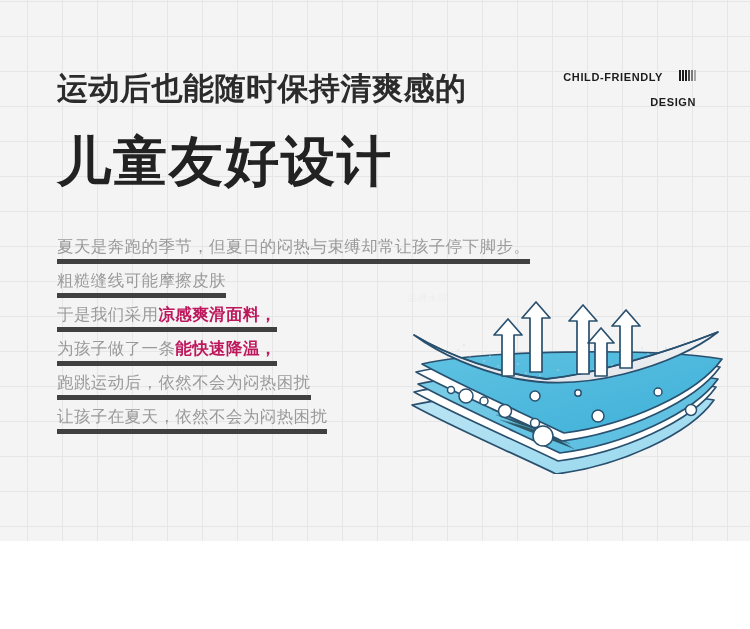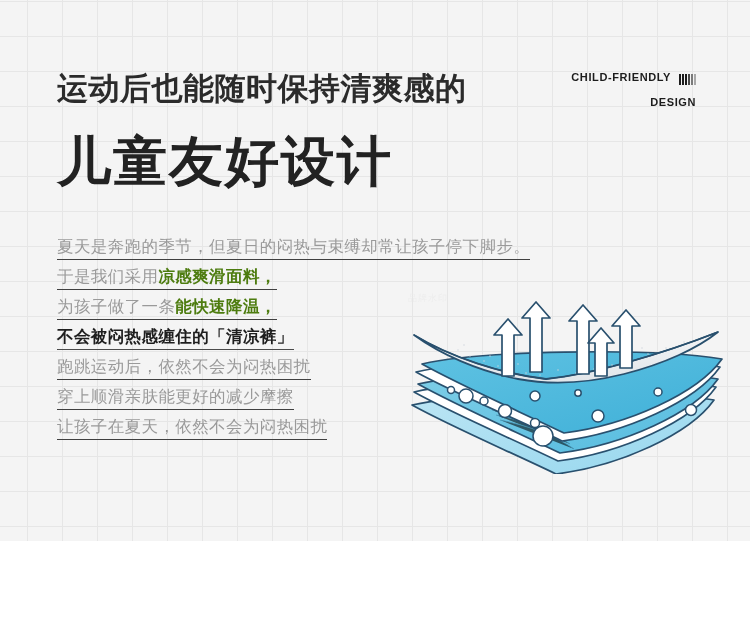--- a/index.html
+++ b/index.html
@@ -57,23 +57,23 @@
   
   #badge {
     position: absolute;
     right: 54px;
     top: 70px;
     text-align: right;
     color: #1c1c1c;
   }
   #badge-row1 {
     display: flex;
-    align-items: flex-end;
+    align-items: flex-start;
     justify-content: flex-end;
-    gap: 8px;
+    gap: 16px;
   }
   .badge-text {
     font-size: 11px;
     font-weight: 700;
     letter-spacing: 0.6px;
     line-height: 15px;
     white-space: nowrap;
   }
   #badge-bars {
     display: flex;
@@ -99,32 +99,32 @@
     left: 57px;
     top: 236px;
   }
   .copy-line {
     display: block;
     font-size: 16.5px;
     line-height: 20px;
     color: #9a9a9a;
     letter-spacing: 0.4px;
     white-space: nowrap;
-    border-bottom: 1px solid #404040;
+    border-bottom: 5px solid #404040;
     padding-bottom: 3px;
     margin-bottom: 6px;
     width: max-content;
   }
   .copy-line.strong {
     color: #1e1e1e;
     font-weight: 700;
     border-bottom-color: #4a4a4a;
   }
   .copy-line .hl {
-    color: #4d7c0f;
+    color: #be185d;
     font-weight: 700;
   }
   
   #illustration {
     position: absolute;
     left: 398px;
     top: 288px;
     width: 336px;
     height: 186px;
   }
@@ -166,25 +166,24 @@
           <i></i>
       </span>
     </div>
     <div id="badge-row2">
       <span class="badge-text">DESIGN</span>
     </div>
   </div>
 
   <div id="body-copy">
     <span class="copy-line">夏天是奔跑的季节，但夏日的闷热与束缚却常让孩子停下脚步。</span>
+    <span class="copy-line">粗糙缝线可能摩擦皮肤</span>
     <span class="copy-line"><span>于是我们采用</span><span class="hl">凉感爽滑面料，</span></span>
     <span class="copy-line"><span>为孩子做了一条</span><span class="hl">能快速降温，</span></span>
-    <span class="copy-line strong">不会被闷热感缠住的「清凉裤」</span>
     <span class="copy-line">跑跳运动后，依然不会为闷热困扰</span>
-    <span class="copy-line">穿上顺滑亲肤能更好的减少摩擦</span>
     <span class="copy-line">让孩子在夏天，依然不会为闷热困扰</span>
   </div>
 
   <div id="illustration">
     <svg width="336" height="186" viewBox="0 0 336 186" xmlns="http://www.w3.org/2000/svg">
       <defs>
         <linearGradient id="meshGrad" x1="0" y1="0" x2="0" y2="1">
           <stop offset="0%" stop-color="#f2f4f6"></stop>
           <stop offset="100%" stop-color="#e2e6ea"></stop>
         </linearGradient>

